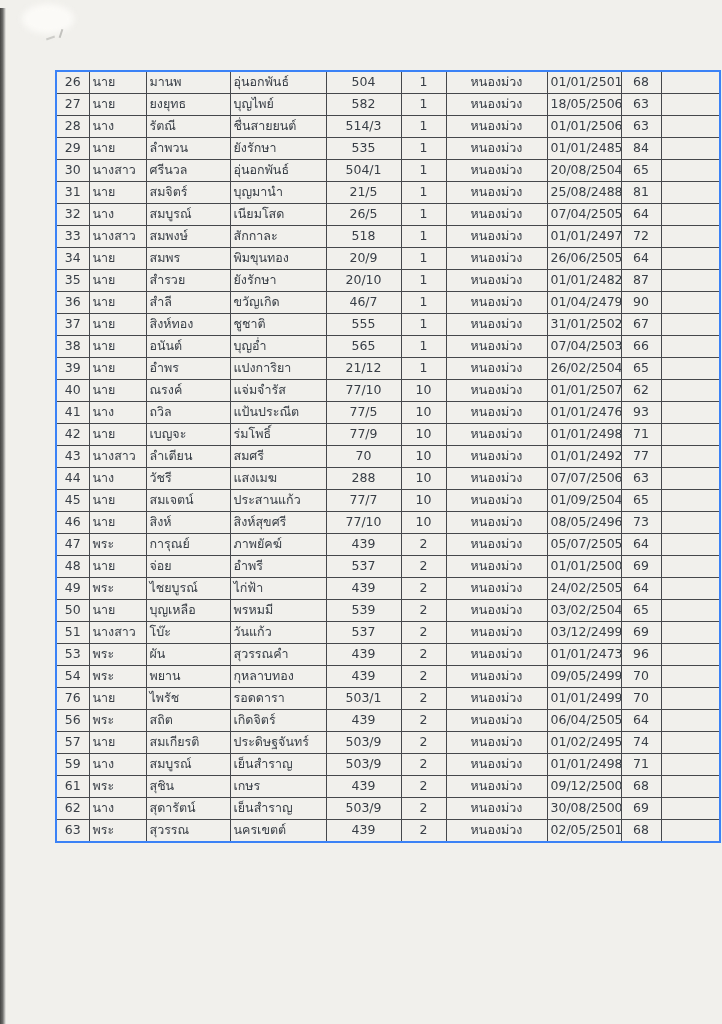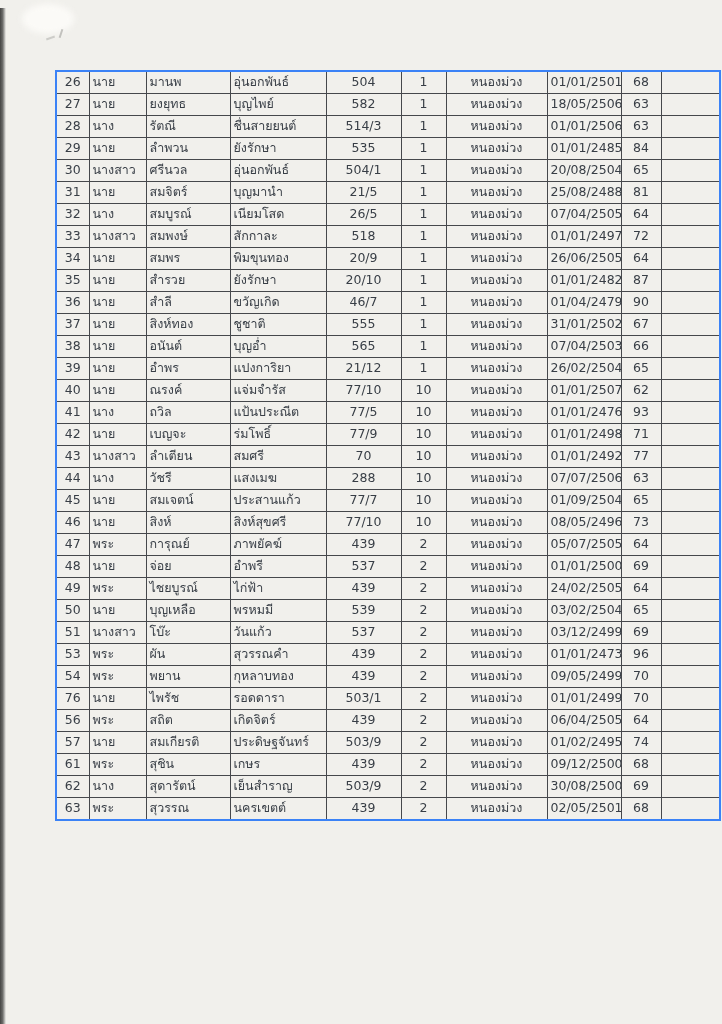--- a/index.html
+++ b/index.html
@@ -467,20 +467,32 @@
         <td class="l">สมเกียรติ</td>
         <td class="l">ประดิษฐจันทร์</td>
         <td class="c">503/9</td>
         <td class="c">2</td>
         <td class="c">หนองม่วง</td>
         <td class="c">01/02/2495</td>
         <td class="c">74</td>
         <td class="c"></td>
       </tr>
       <tr>
+        <td class="c">59</td>
+        <td class="l">นาง</td>
+        <td class="l">สมบูรณ์</td>
+        <td class="l">เย็นสำราญ</td>
+        <td class="c">503/9</td>
+        <td class="c">2</td>
+        <td class="c">หนองม่วง</td>
+        <td class="c">01/01/2498</td>
+        <td class="c">71</td>
+        <td class="c"></td>
+      </tr>
+      <tr>
         <td class="c">61</td>
         <td class="l">พระ</td>
         <td class="l">สุชิน</td>
         <td class="l">เกษร</td>
         <td class="c">439</td>
         <td class="c">2</td>
         <td class="c">หนองม่วง</td>
         <td class="c">09/12/2500</td>
         <td class="c">68</td>
         <td class="c"></td>

